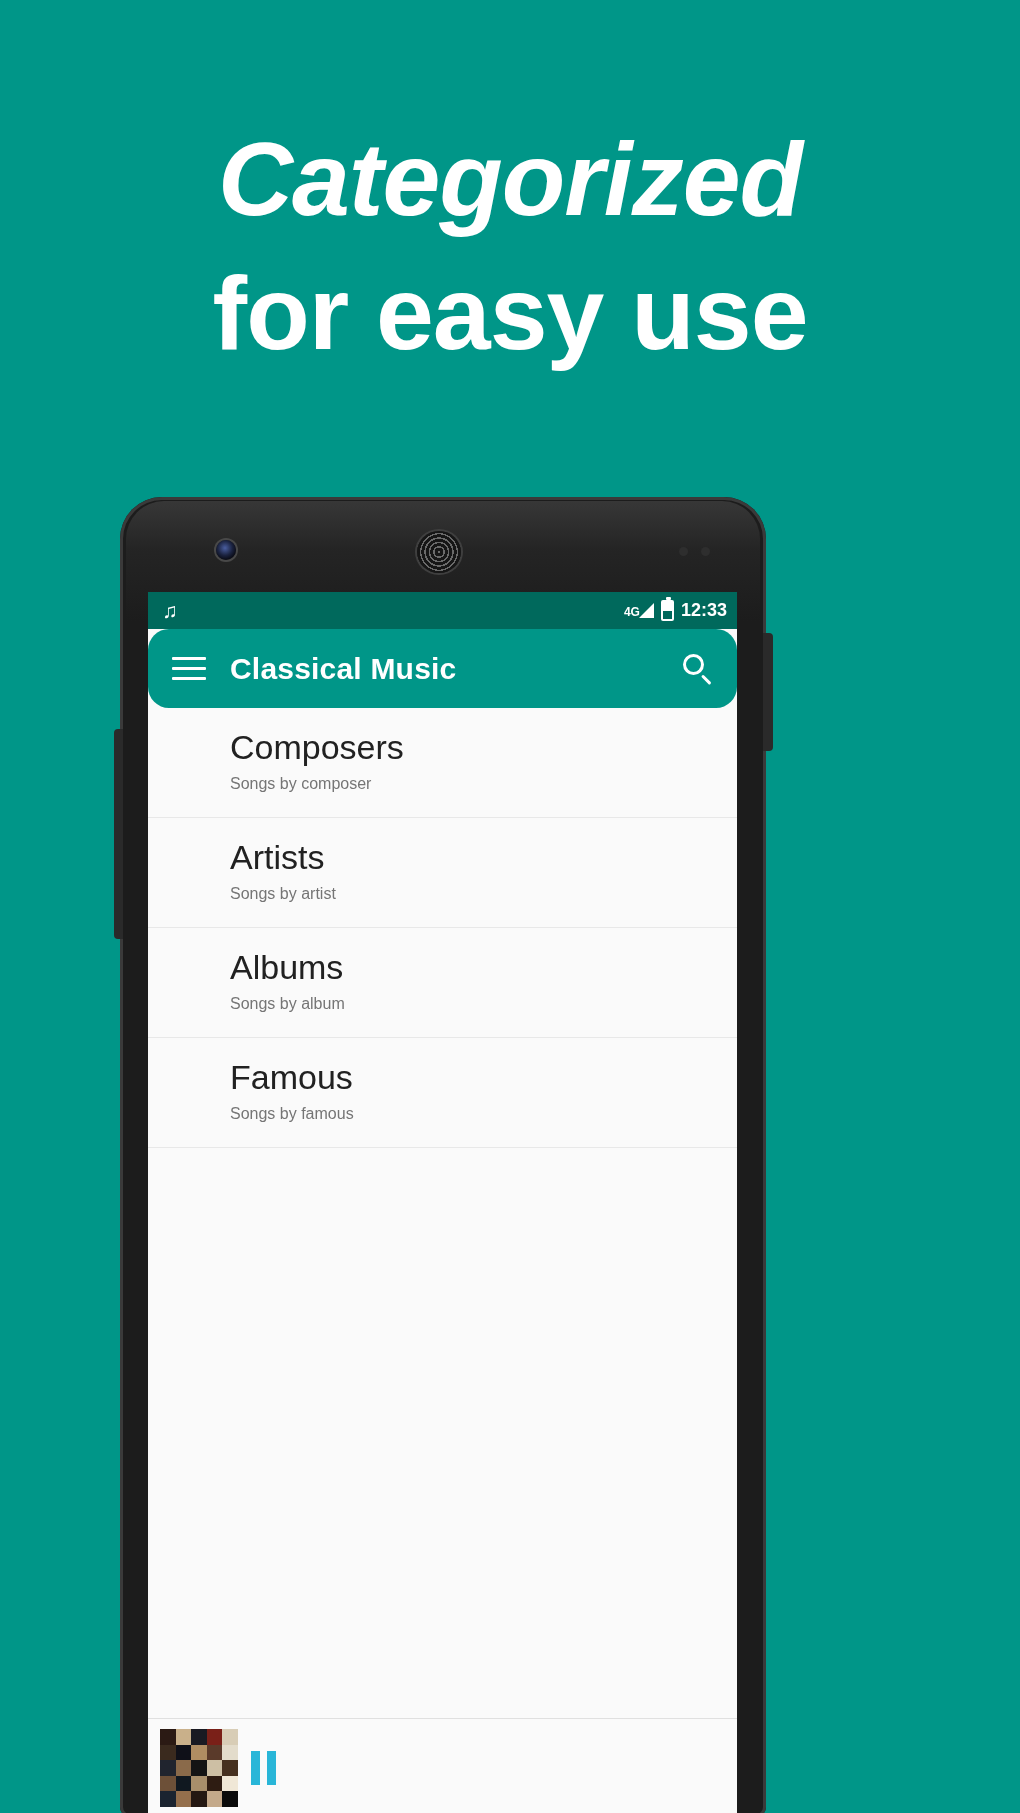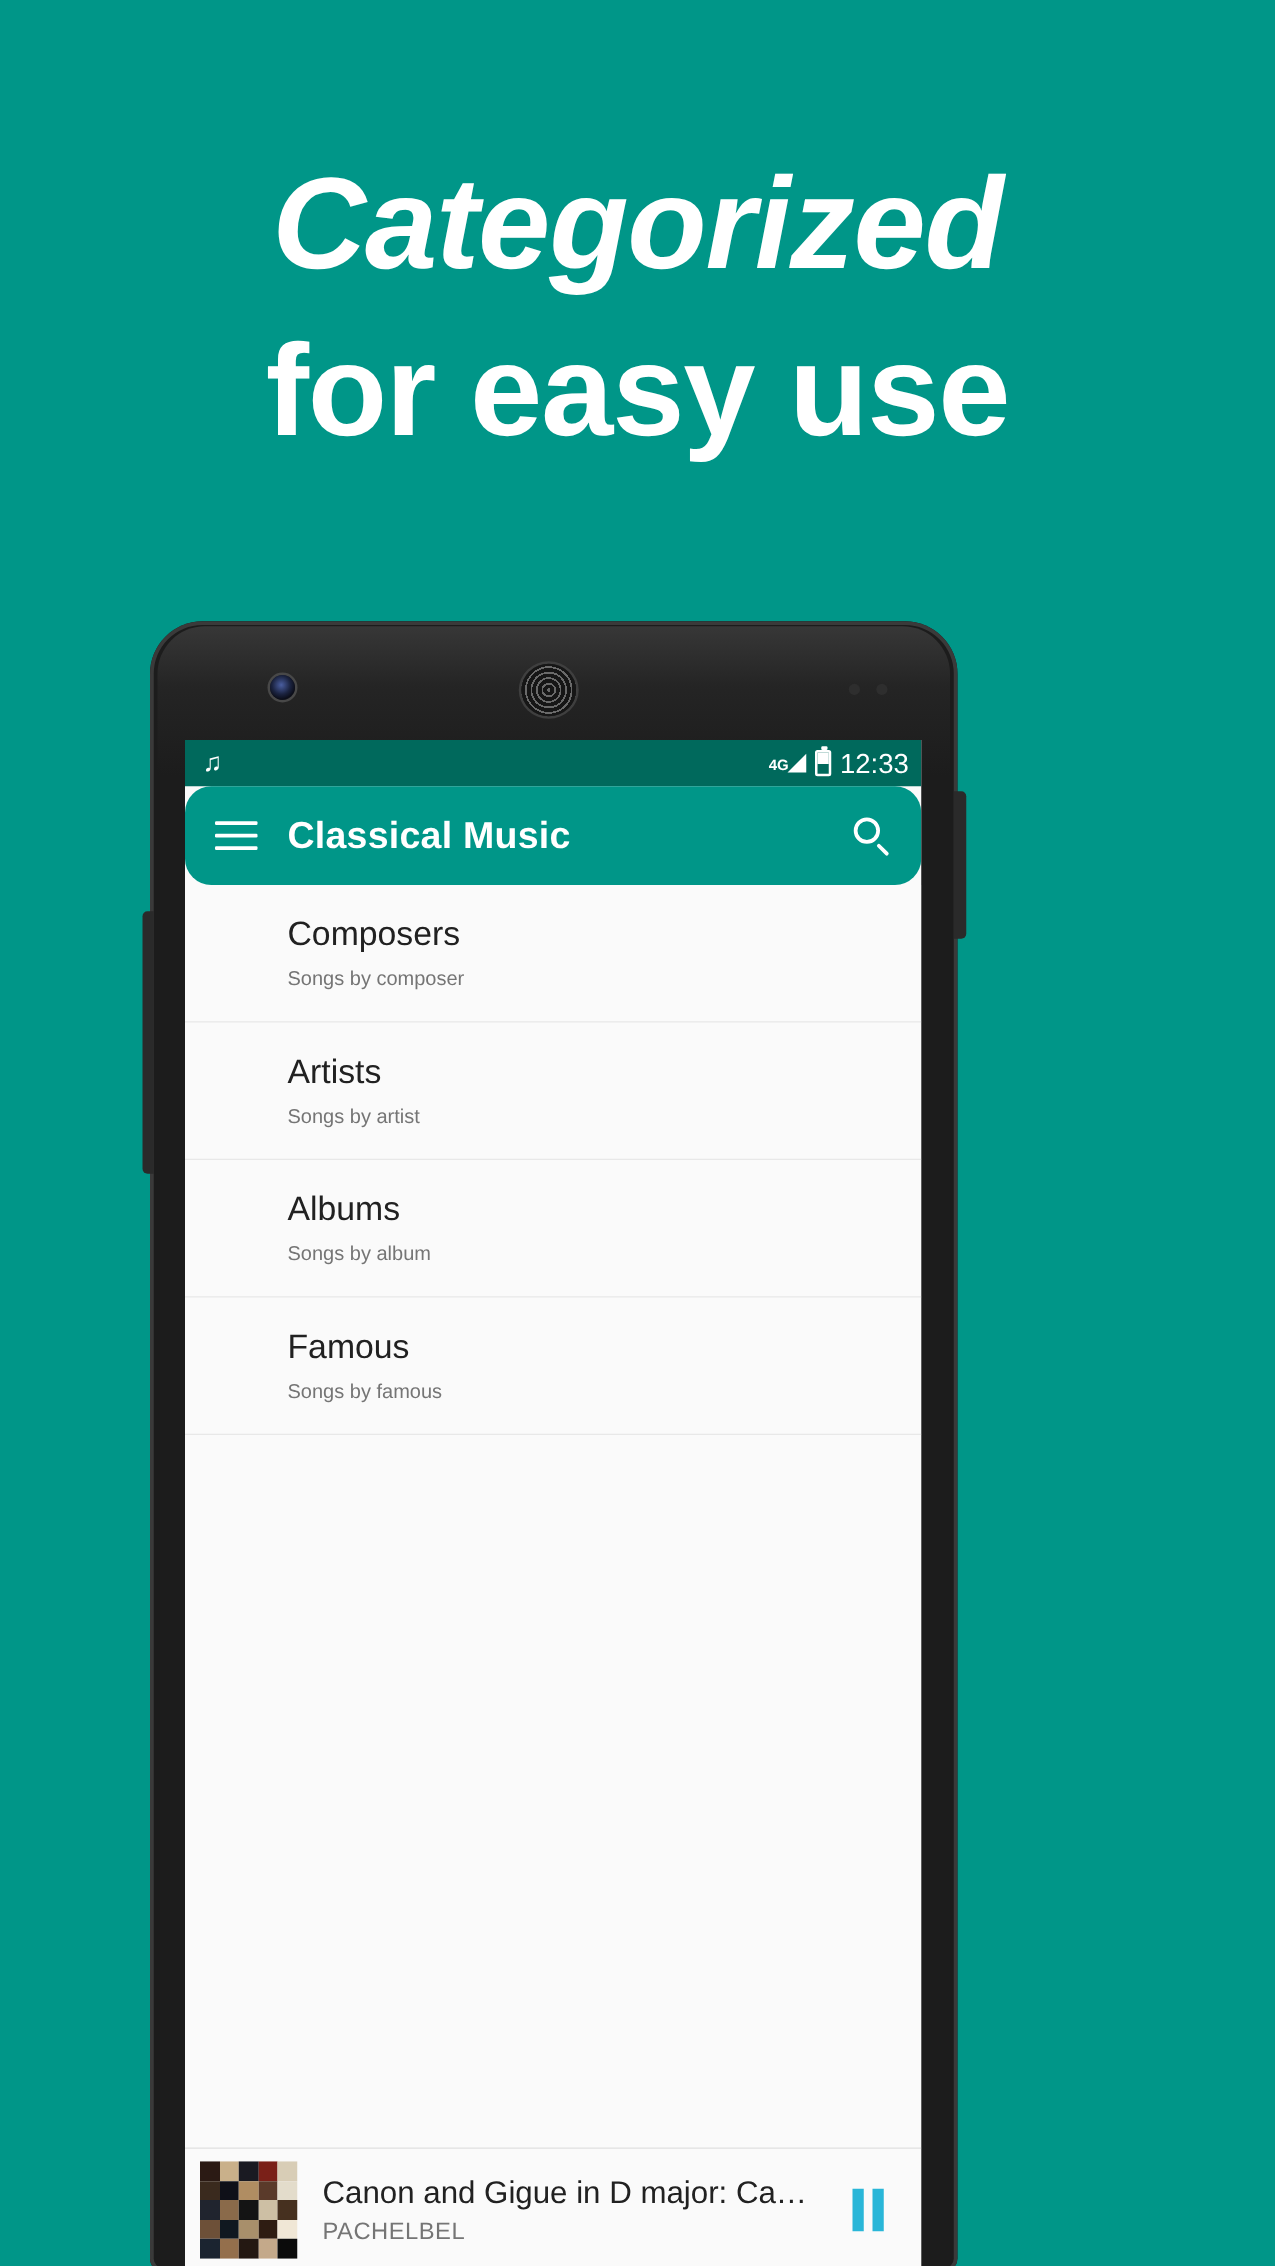--- a/index.html
+++ b/index.html
@@ -110,21 +110,21 @@
   .battery {
     width:13px; height:21px;
     border:2px solid #fff; border-radius:2px;
     position:relative;
     background:linear-gradient(180deg,#fff 0 55%, transparent 55% 100%);
   }
   .battery:before {
     content:""; position:absolute; left:3px; top:-5px;
     width:5px; height:3px; background:#fff; border-radius:1px;
   }
-  .clock { font-size:22px; font-weight:normal; letter-spacing:0px; }
+  .clock { font-size:18px; font-weight:bold; letter-spacing:0px; }
 
   
   .appbar {
     height:79px;
     background:#009688;
     display:flex;
     align-items:center;
     padding:0 22px 0 24px;
     color:#fff;
     border-radius:21px;
@@ -151,21 +151,21 @@
   }
 
   
   .list { background:#fafafa; }
   .list-item {
     padding:22px 26px 20px 82px;
     border-bottom:1px solid #e8e8e8;
     cursor:pointer;
   }
   .list-item .li-title {
-    font-size:27px;
+    font-size:34px;
     color:#212121;
     line-height:34px;
   }
   .list-item .li-sub {
     font-size:16px;
     color:#757575;
     margin-top:7px;
     line-height:26px;
   }
 
@@ -298,24 +298,20 @@
             <i style="background: rgb(16, 24, 32);"></i>
             <i style="background: rgb(168, 143, 107);"></i>
             <i style="background: rgb(46, 28, 18);"></i>
             <i style="background: rgb(240, 231, 214);"></i>
             <i style="background: rgb(27, 36, 48);"></i>
             <i style="background: rgb(148, 111, 76);"></i>
             <i style="background: rgb(36, 24, 18);"></i>
             <i style="background: rgb(196, 169, 138);"></i>
             <i style="background: rgb(11, 11, 11);"></i>
           </div>
-        <div class="player-text">
-          <div class="player-title">Canon and Gigue in D major: Ca…</div>
-          <div class="player-artist">PACHELBEL</div>
-        </div>
         <div class="pause-btn">
           <b></b>
           <b></b>
         </div>
       </div>
 
     </div>
   </div>
 </div>
 

